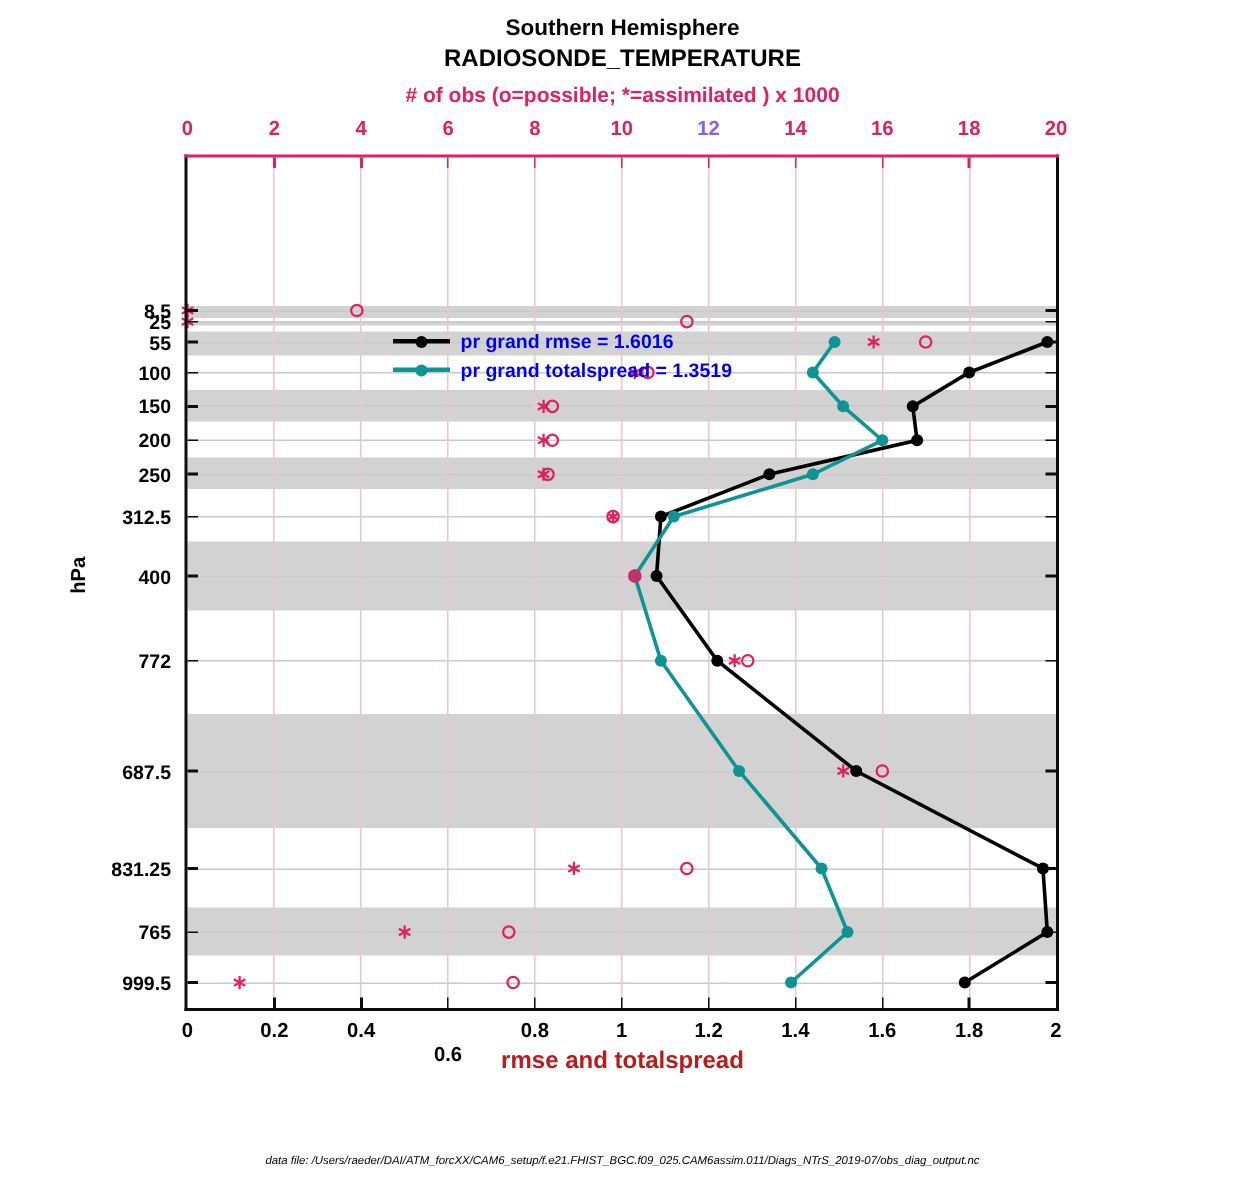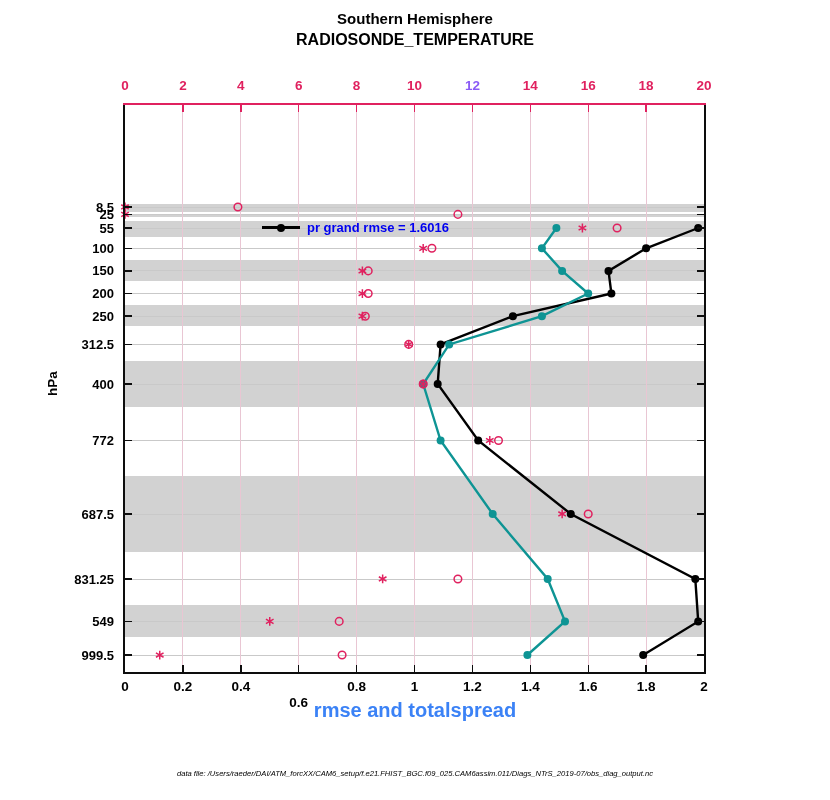--- a/index.html
+++ b/index.html
@@ -2,21 +2,21 @@
 <html><head>
 <meta charset="utf-8">
 <style>
   html,body{margin:0;padding:0;background:#fff;}
   #fig{position:relative;width:830px;height:800px;background:#fff;
        font-family:"Liberation Sans","DejaVu Sans",sans-serif;overflow:hidden;}
   .ctr{position:absolute;left:0;width:830px;text-align:center;}
   #title1{top:10px;font-size:15px;font-weight:700;color:#000;}
   #title2{top:31px;font-size:16px;font-weight:700;color:#000;}
   #obslabel{top:55px;font-size:14px;font-weight:700;}
-  #xlabel{top:699px;font-size:20px;font-weight:700;color:#3b82f6;}
+  #xlabel{top:699px;font-size:16px;font-weight:700;color:#b91c1c;}
   #datespan{top:718px;font-size:14.5px;font-weight:700;color:#000;}
   #footer{top:769px;font-size:7.6px;font-weight:400;color:#000;font-style:italic;}
   #plot{position:absolute;left:125px;top:105px;width:579px;height:567px;}
   .band{position:absolute;left:0;width:579px;}
   .hgrid{position:absolute;left:0;width:579px;height:1px;}
   .vgrid{position:absolute;top:0;height:567px;width:1px;}
   .tick{position:absolute;}
   .frame{position:absolute;}
   #svgwrap{position:absolute;left:0;top:0;width:579px;height:567px;overflow:visible;}
   svg{overflow:visible;display:block;}
@@ -32,20 +32,21 @@
   .legline{position:absolute;left:0;top:2.8px;width:38px;height:2.6px;}
   .legdot{position:absolute;left:15px;top:0;width:8px;height:8px;border-radius:50%;}
   .leglab{font-size:13px;font-weight:700;}
 </style>
 </head>
 <body>
 <div id="fig">
 
   <div id="title1" class="ctr">Southern Hemisphere</div>
   <div id="title2" class="ctr">RADIOSONDE_TEMPERATURE</div>
+  <div id="obslabel" class="ctr" style="color: rgb(224, 33, 95);"># of obs (o=possible; *=assimilated ) x 1000</div>
 
   <div id="toplabels">
       <div class="toplab" style="left: 125px; color: rgb(224, 33, 95);">0</div>
       <div class="toplab" style="left: 182.9px; color: rgb(224, 33, 95);">2</div>
       <div class="toplab" style="left: 240.8px; color: rgb(224, 33, 95);">4</div>
       <div class="toplab" style="left: 298.7px; color: rgb(224, 33, 95);">6</div>
       <div class="toplab" style="left: 356.6px; color: rgb(224, 33, 95);">8</div>
       <div class="toplab" style="left: 414.5px; color: rgb(224, 33, 95);">10</div>
       <div class="toplab" style="left: 472.4px; color: #8b5cf6;">12</div>
       <div class="toplab" style="left: 530.3px; color: rgb(224, 33, 95);">14</div>
@@ -59,21 +60,21 @@
       <div class="ylab" style="top: 115.5px;">55</div>
       <div class="ylab" style="top: 135.8px;">100</div>
       <div class="ylab" style="top: 158.4px;">150</div>
       <div class="ylab" style="top: 181px;">200</div>
       <div class="ylab" style="top: 203.7px;">250</div>
       <div class="ylab" style="top: 231.9px;">312.5</div>
       <div class="ylab" style="top: 271.5px;">400</div>
       <div class="ylab" style="top: 328px;">772</div>
       <div class="ylab" style="top: 401.5px;">687.5</div>
       <div class="ylab" style="top: 466.5px;">831.25</div>
-      <div class="ylab" style="top: 508.9px;">549</div>
+      <div class="ylab" style="top: 508.9px;">765</div>
       <div class="ylab" style="top: 542.5px;">999.5</div>
     </div>
   <div id="hpa">hPa</div>
 
   <div id="plot">
     <div id="bands">
         <div class="band" style="top: 99px; height: 7.7px; background: rgb(210, 210, 210);"></div>
         <div class="band" style="top: 108.5px; height: 3.2px; background: rgb(210, 210, 210);"></div>
         <div class="band" style="top: 115.8px; height: 16.7px; background: rgb(210, 210, 210);"></div>
         <div class="band" style="top: 155.1px; height: 20.8px; background: rgb(210, 210, 210);"></div>
@@ -220,20 +221,27 @@
     <div id="frameB" class="frame" style="left: -2px; right: -2px; bottom: -2px; height: 2px; background: rgb(13, 13, 13);"></div>
     <div id="frameT" class="frame" style="left: -2px; right: -2px; top: -2px; height: 2px; background: rgb(224, 33, 95);"></div>
     <div id="legend">
       <div class="legrow">
         <span class="legmark">
             <span class="legline" style="background: rgb(0, 0, 0);"></span>
             <span class="legdot" style="background: rgb(0, 0, 0);"></span>
           </span>
         <span class="leglab" style="color: rgb(0, 0, 240);">pr grand rmse = 1.6016</span>
       </div>
+      <div class="legrow">
+        <span class="legmark">
+            <span class="legline" style="background: rgb(14, 148, 148);"></span>
+            <span class="legdot" style="background: rgb(14, 148, 148);"></span>
+          </span>
+        <span class="leglab" style="color: rgb(0, 0, 240);">pr grand totalspread = 1.3519</span>
+      </div>
     </div>
   </div>
 
   <div id="botlabels">
       <div class="botlab" style="left: 125px;">0</div>
       <div class="botlab" style="left: 182.9px;">0.2</div>
       <div class="botlab" style="left: 240.8px;">0.4</div>
       <div class="botlab" style="left: 298.7px; margin-top: 16px;">0.6</div>
       <div class="botlab" style="left: 356.6px;">0.8</div>
       <div class="botlab" style="left: 414.5px;">1</div>

